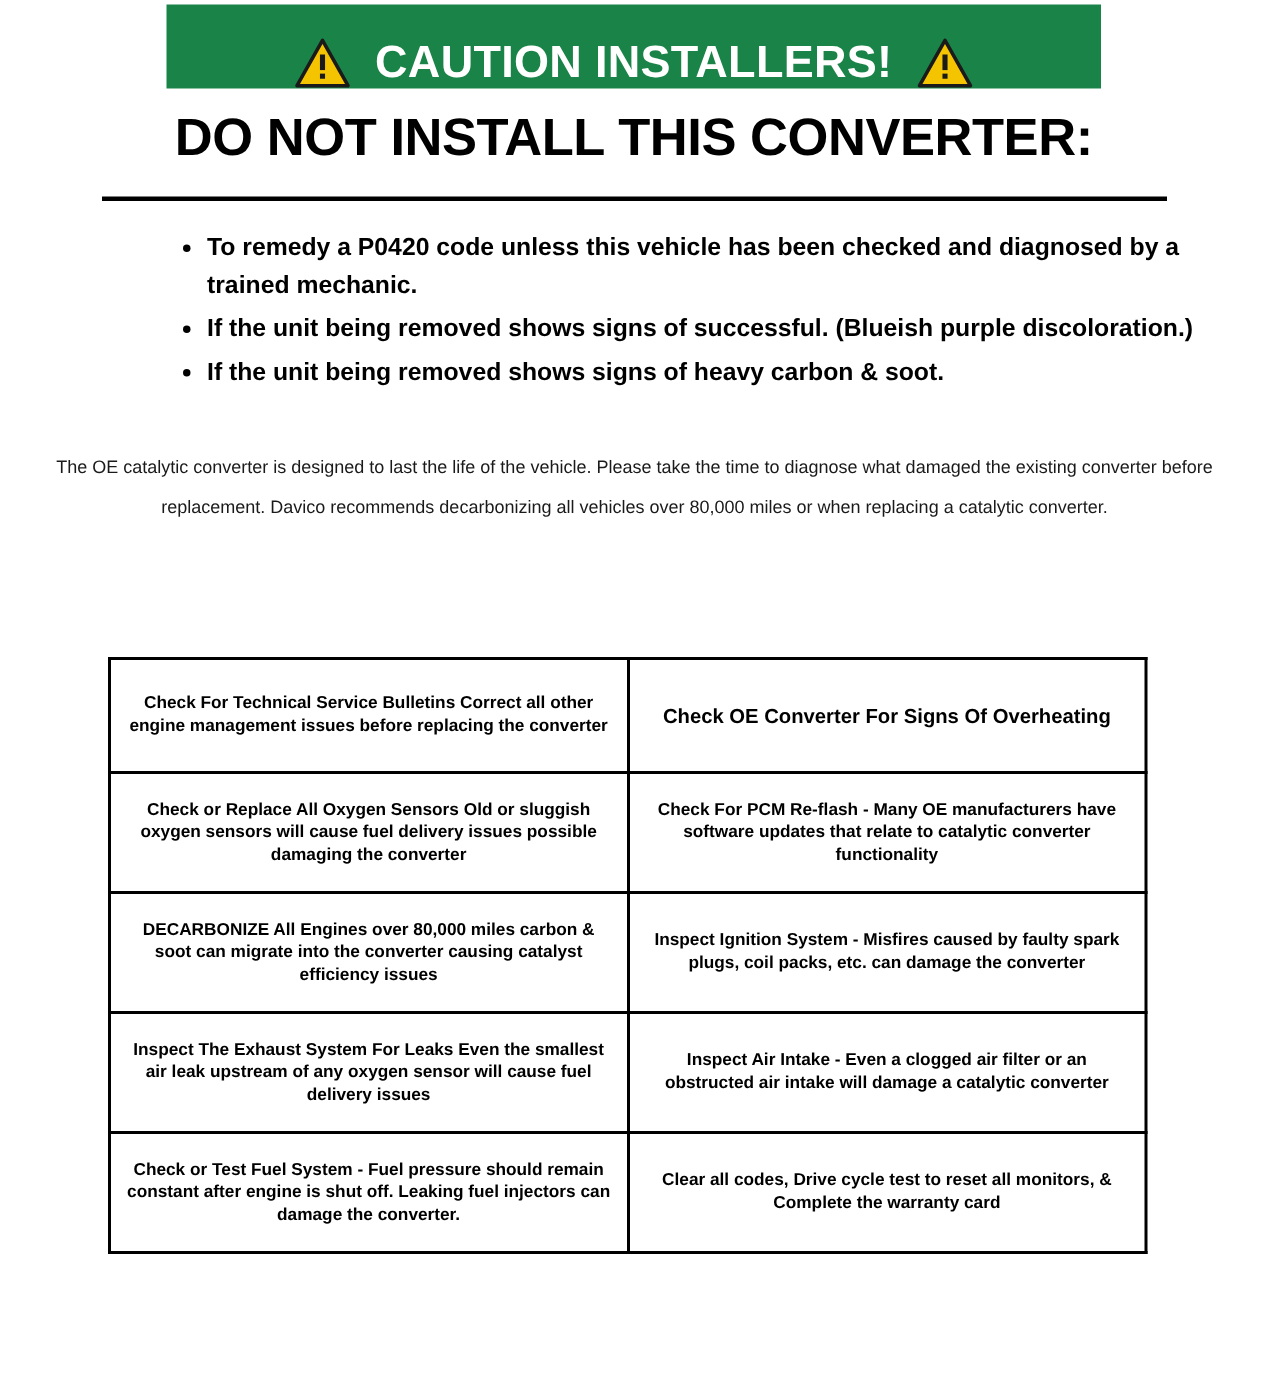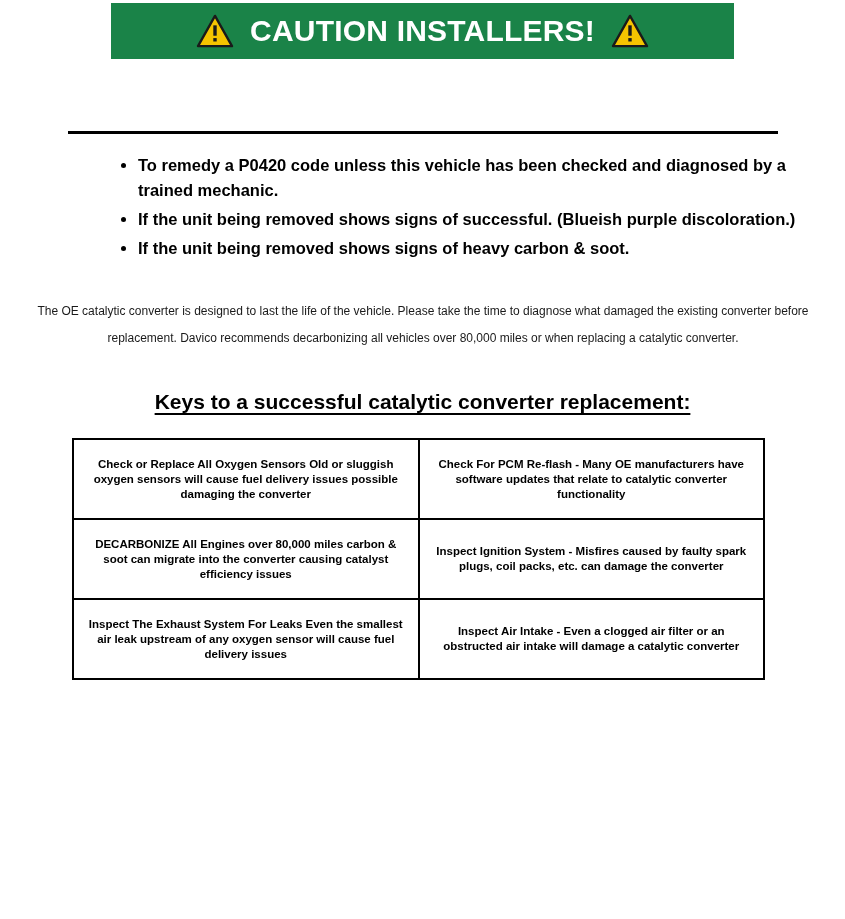--- a/index.html
+++ b/index.html
@@ -23,21 +23,21 @@
 
   
   .caution-banner {
     position: absolute;
     left: 111px;
     top: 3px;
     width: 623px;
     height: 56px;
     background: #1a8348;
     display: flex;
-    align-items: center;
+    align-items: flex-end;
     justify-content: center;
     gap: 16px;
   }
   .caution-text {
     color: #ffffff;
     font-size: 30px;
     font-weight: bold;
     letter-spacing: 0.2px;
     white-space: nowrap;
   }
@@ -151,49 +151,58 @@
       <rect x="18.2" y="25.5" width="3.6" height="3.6" fill="#1a1a1a"></rect>
     </svg>
     <span class="caution-text">CAUTION INSTALLERS!</span>
     <svg class="warn-tri" viewBox="0 0 40 36">
       <polygon points="20,2 38,34 2,34" fill="#f5c400" stroke="#1a1a1a" stroke-width="2.5" stroke-linejoin="round"></polygon>
       <rect x="18.2" y="12" width="3.6" height="11" fill="#1a1a1a"></rect>
       <rect x="18.2" y="25.5" width="3.6" height="3.6" fill="#1a1a1a"></rect>
     </svg>
   </div>
 
+  <div class="main-heading">DO NOT INSTALL THIS CONVERTER:</div>
 
   <div class="rule"></div>
 
   <ul class="bullet-list">
     <li>To remedy a P0420 code unless this vehicle has been checked and diagnosed by a trained mechanic.</li>
     <li>If the unit being removed shows signs of successful. (Blueish purple discoloration.)</li>
     <li>If the unit being removed shows signs of heavy carbon &amp; soot.</li>
   </ul>
 
   <div class="paragraph">The OE catalytic converter is designed to last the life of the vehicle. Please take the time to diagnose what damaged the existing converter before replacement. Davico recommends decarbonizing all vehicles over 80,000 miles or when replacing a catalytic converter.</div>
 
-  <div class="keys-heading">Keys to a successful catalytic converter replacement:</div>
 
   <table class="keys-table">
     <colgroup>
         <col class="c1">
         <col class="c2">
       </colgroup>
     <tbody>
       <tr>
+        <td class="first-row-cell">Check For Technical Service Bulletins
+Correct all other engine management issues before replacing the converter</td>
+        <td class="first-row-cell big">Check OE Converter For Signs Of Overheating</td>
+      </tr>
+      <tr>
         <td>Check or Replace All Oxygen Sensors
 Old or sluggish oxygen sensors will cause fuel delivery issues possible damaging the converter</td>
         <td>Check For PCM Re-flash - Many OE manufacturers have software updates that relate to catalytic converter functionality</td>
       </tr>
       <tr>
         <td>DECARBONIZE All Engines over 80,000 miles carbon &amp; soot can migrate into the converter causing catalyst efficiency issues</td>
         <td>Inspect Ignition System - Misfires caused by faulty spark plugs, coil packs, etc. can damage the converter</td>
       </tr>
       <tr>
         <td>Inspect The Exhaust System For Leaks
 Even the smallest air leak upstream of any oxygen sensor will cause fuel delivery issues</td>
         <td>Inspect Air Intake - Even a clogged air filter or an obstructed air intake will damage a catalytic converter</td>
       </tr>
+      <tr>
+        <td>Check or Test Fuel System - Fuel pressure should remain constant after engine is shut off.  Leaking fuel injectors can damage the converter.</td>
+        <td>Clear all codes,  Drive cycle test to reset all monitors, &amp; Complete the warranty card</td>
+      </tr>
     </tbody>
   </table>
 
 </div>
 
 </body></html>

